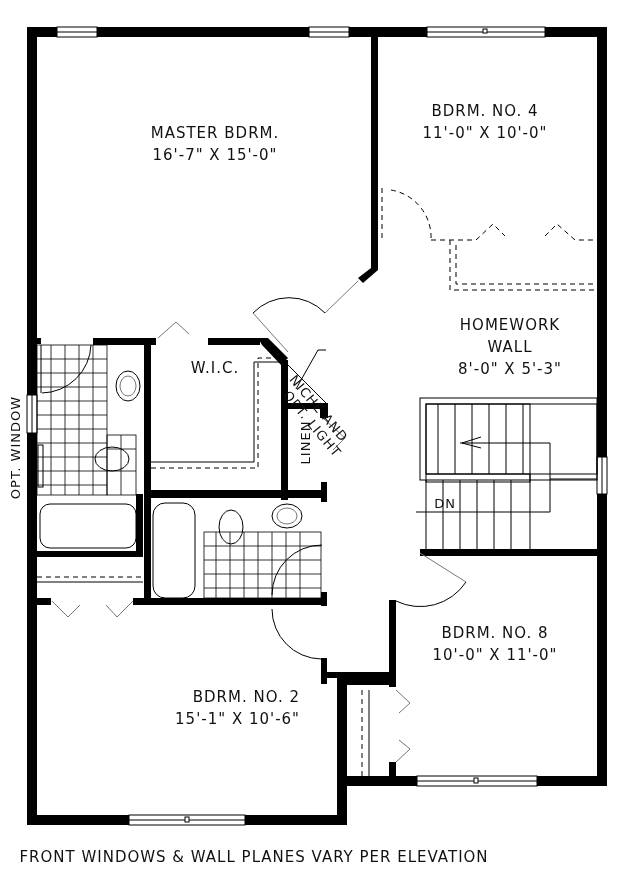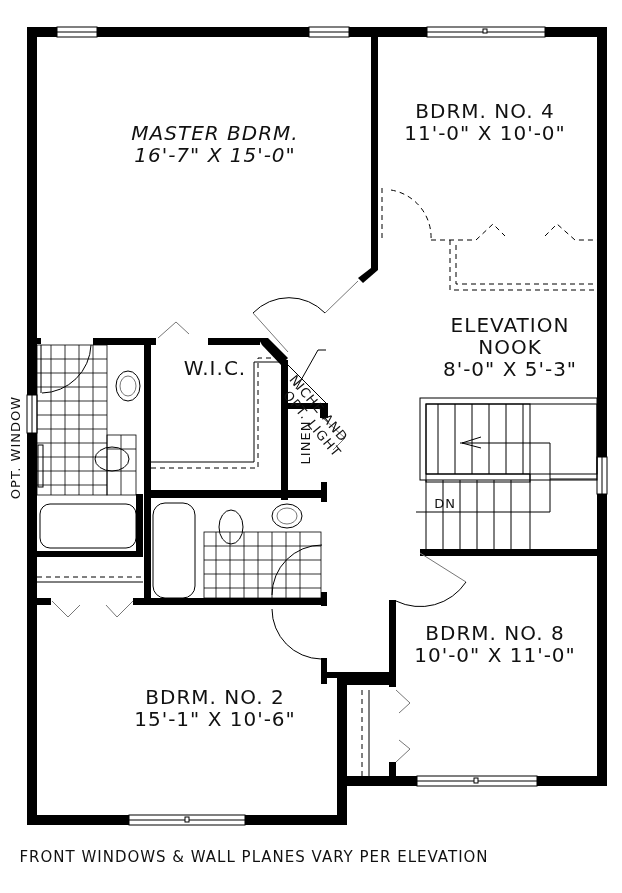--- a/index.html
+++ b/index.html
@@ -6,21 +6,21 @@
   body { width:622px; height:893px; overflow:hidden; position:relative; font-family:"DejaVu Sans", sans-serif; }
   #plan { position:absolute; left:0; top:0; width:622px; height:893px; }
   .wall { fill:#000; }
   .thin { stroke:#000; stroke-width:1; fill:none; }
   .grey { stroke:#777; stroke-width:1; fill:none; }
   .dash { stroke:#000; stroke-width:1; fill:none; stroke-dasharray:5 4; }
   .win  { fill:#fff; stroke:#000; stroke-width:1; }
   .tile { stroke:#000; stroke-width:0.8; fill:none; }
   .lbl {
     position:absolute; text-align:center; color:#111; font-family:"DejaVu Sans", sans-serif;
-    font-size:20px; letter-spacing:1px; line-height:22px; white-space:nowrap; font-weight:normal;
+    font-size:15px; letter-spacing:1px; line-height:22px; white-space:nowrap; font-weight:normal;
   }
   .small { font-size:13px; line-height:15px; letter-spacing:1px; }
 </style>
 </head>
 <body>
 
 <svg id="plan" viewBox="0 0 622 893" xmlns="http://www.w3.org/2000/svg">
 
   <g>
 
@@ -216,42 +216,42 @@
     <line class="thin" x1="550" y1="479" x2="597" y2="479"></line>
     <polyline class="thin" points="481,437 462,443 481,448"></polyline>
   </g>
 
   <g>
     <polyline class="thin" points="296,389 318,350 326,350"></polyline>
     <line class="thin" x1="281" y1="358" x2="328" y2="405"></line>
   </g>
 </svg>
 
-<div class="lbl" style="left:105px;top:122px;width:220px;font-style:italic;">
+<div class="lbl" style="left:105px;top:122px;width:220px;">
   <div>MASTER BDRM.</div>
   <div>16'-7" X 15'-0"</div>
 </div>
 <div class="lbl" style="left:395px;top:100px;width:180px;">
   <div>BDRM. NO. 4</div>
   <div>11'-0" X 10'-0"</div>
 </div>
 <div class="lbl" style="left:430px;top:314px;width:160px;">
-  <div>ELEVATION</div>
-  <div>NOOK</div>
+  <div>HOMEWORK</div>
+  <div>WALL</div>
   <div>8'-0" X 5'-3"</div>
 </div>
 <div class="lbl" style="left:180px;top:357px;width:70px;">W.I.C.</div>
 <div class="lbl small" style="left:275px;top:435px;width:60px;transform:rotate(-90deg);">LINEN</div>
 <div class="lbl small" style="left:298px;top:372px;width:110px;transform:rotate(50deg);transform-origin:left top;text-align:left;">
   <div>NICHE AND</div>
   <div style="padding-left:8px;">OPT. LIGHT</div>
 </div>
 <div class="lbl small" style="left:-40px;top:440px;width:110px;transform:rotate(-90deg);">OPT. WINDOW</div>
 <div class="lbl small" style="left:430px;top:496px;width:30px;text-align:center;">DN</div>
 <div class="lbl" style="left:410px;top:622px;width:170px;">
   <div>BDRM. NO. 8</div>
   <div>10'-0" X 11'-0"</div>
 </div>
-<div class="lbl" style="left:130px;top:686px;width:170px;">
+<div class="lbl" style="left:130px;top:686px;width:170px;text-align:right;">
   <div>BDRM. NO. 2</div>
   <div>15'-1" X 10'-6"</div>
 </div>
 <div class="lbl" style="left:0;top:846px;width:508px;font-size:15px;">FRONT WINDOWS &amp; WALL PLANES VARY PER ELEVATION</div>
 
 </body></html>

